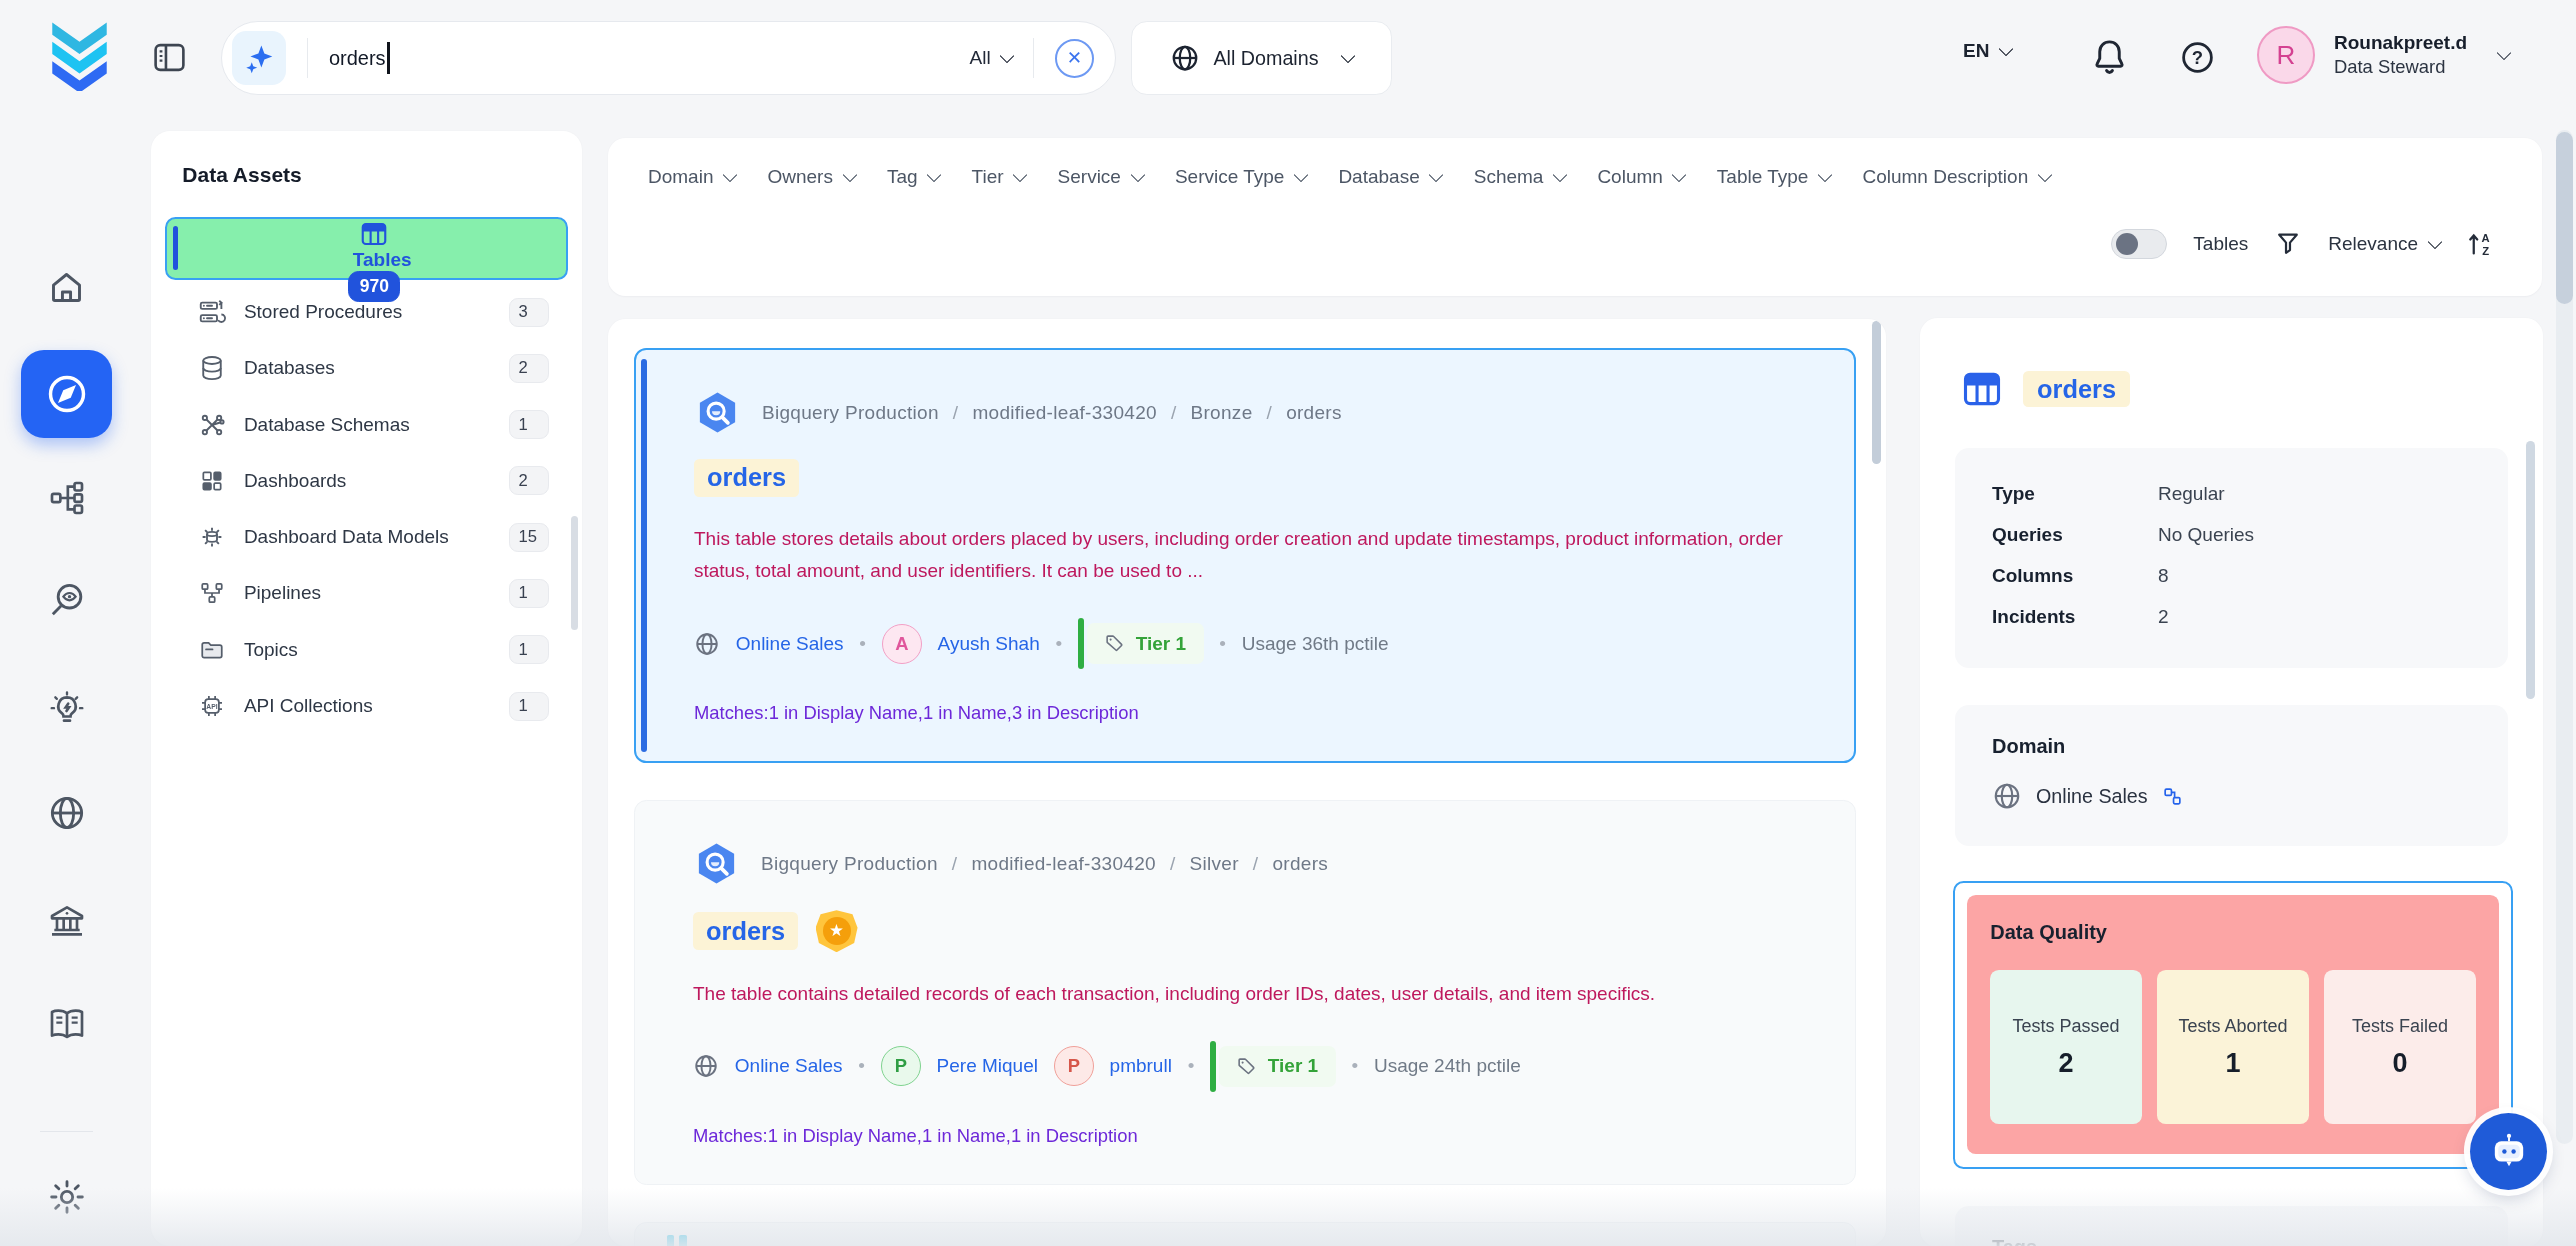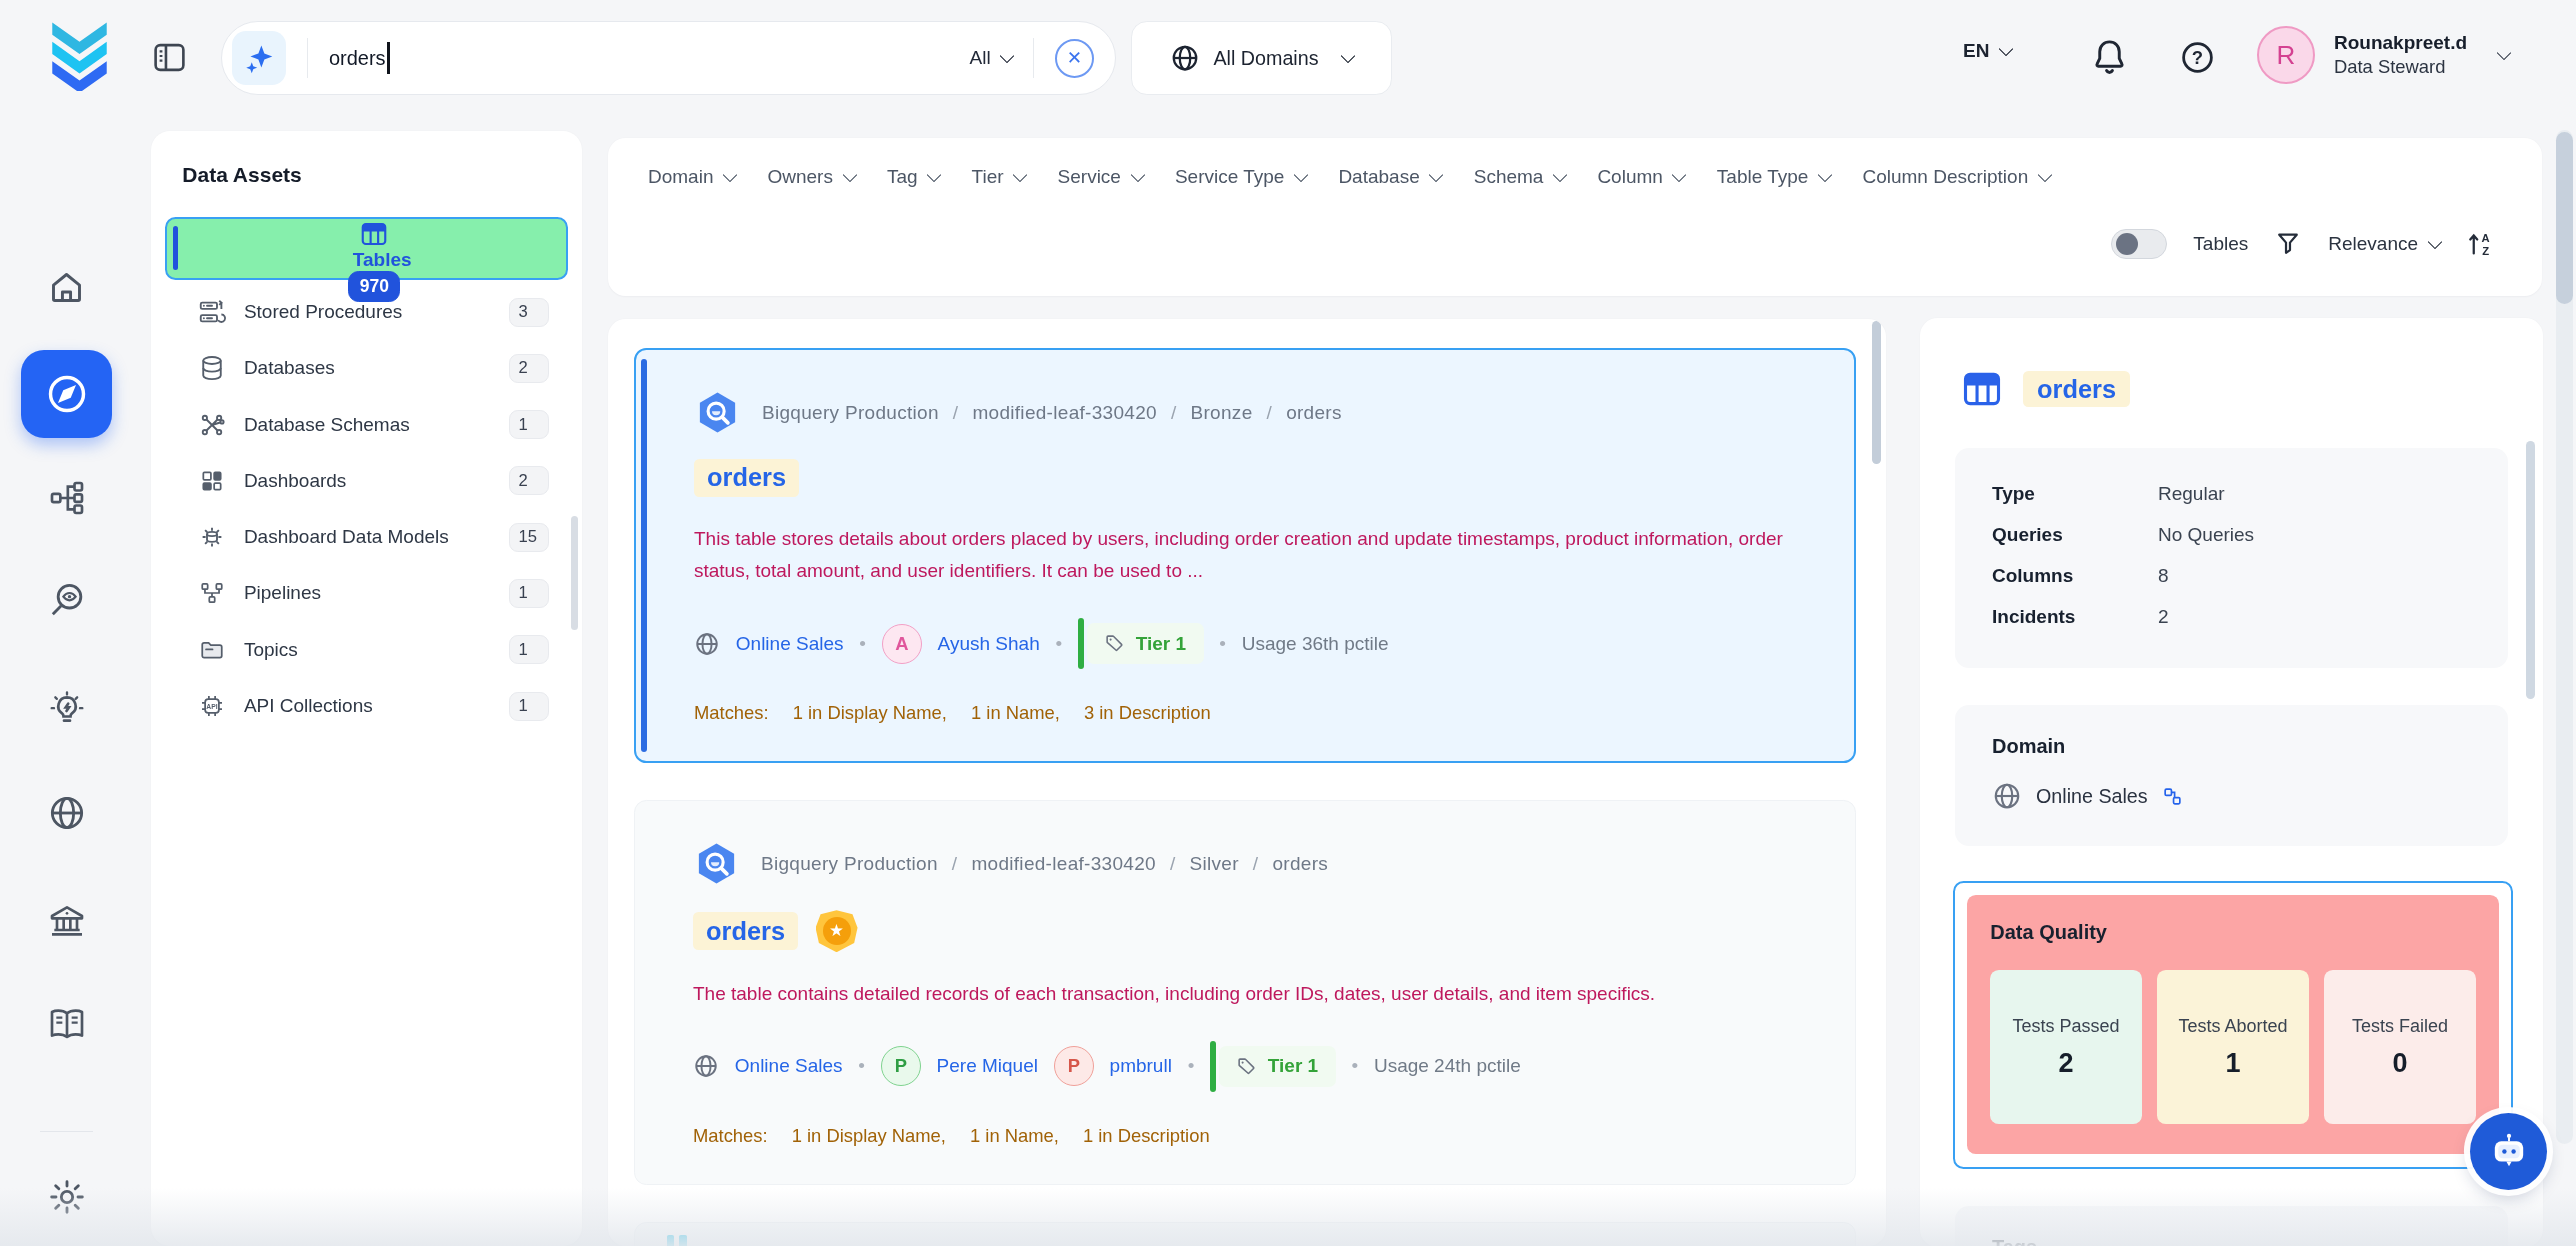--- a/index.html
+++ b/index.html
@@ -79,21 +79,21 @@
   .meta { margin-top:30px; display:flex; align-items:center; gap:15.8px; font-size:19px; }
   .meta .gic { color:#6b7280; }
   .av { width:40px; height:40px; border-radius:50%; display:flex; align-items:center; justify-content:center; font-size:18.4px; font-weight:600; flex:none; }
   .av.pink { background:#fde7f1; border:1.8px solid #f2a0c6; color:#e0569c; }
   .av.green { background:#e9f9ec; border:1.8px solid #7fd38f; color:#2f9e44; }
   .av.red { background:#fde9e7; border:1.8px solid #f0a099; color:#d6564a; }
   .tier { display:flex; align-items:center; }
   .tierbar { width:6.1px; height:51px; background:#2fae43; border-radius:3.5px; margin-right:2.6px; flex:none; }
   .tierpill { display:flex; align-items:center; gap:10.5px; background:#f1faf1; border-radius:7px; padding:9.6px 17.5px; color:#34a339; font-weight:600; font-size:19px; }
   .usage { color:#707a87; }
-  .matches { margin-top:33px; font-size:18.4px; color:#a16207; display:flex; gap:24px; }
+  .matches { margin-top:33px; font-size:18.4px; color:#6d28d9; display:flex; gap:0; }
   .rscroll { position:absolute; right:5.3px; top:1.8px; width:8.8px; height:143px; border-radius:4.4px; background:#c3cdd9; }
   .cyanfrag { display:flex; gap:4.4px; margin:12.3px 0 0 31.5px; }
   .cyanfrag i { width:7.9px; height:12.3px; background:#27c0e8; border-radius:1.8px; }
 
   
   .detail { left:1920px; top:318px; width:623px; height:929px; border-radius:17.5px; overflow:hidden; }
   .dheader { margin:49px 0 0 40px; display:flex; align-items:center; gap:19px; }
   .dchip { background:#fcf3d6; border-radius:5.3px; padding:3.5px 14px; color:#2565e7; font-size:25.4px; font-weight:600; }
   .dcard { margin:37px 35px 0 35px; background:#f7f8fa; border-radius:14px; }
   .infocard { padding:35px 37px 21px 37px; }

